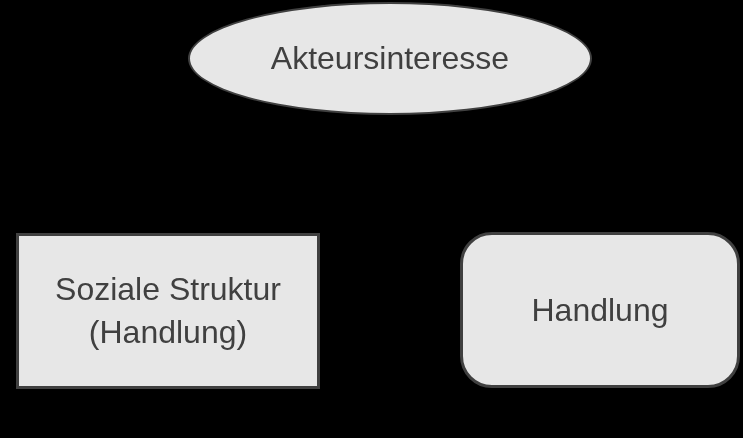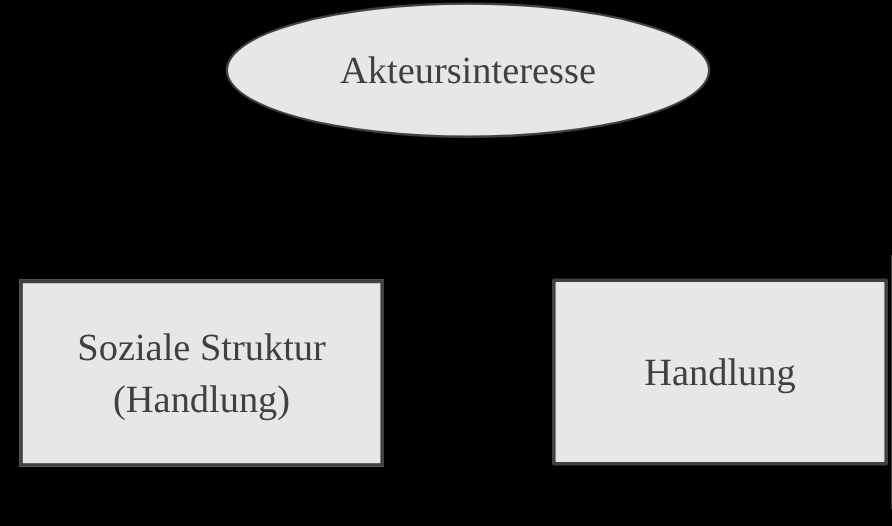--- a/index.html
+++ b/index.html
@@ -5,21 +5,21 @@
   html, body {
     margin: 0;
     padding: 0;
   }
   .canvas {
     position: relative;
     width: 743px;
     height: 438px;
     background: var(--bg, #000000);
     overflow: hidden;
-    font-family: Liberation Serif, serif;
+    font-family: Liberation Sans, sans-serif;
   }
   .node {
     position: absolute;
     box-sizing: border-box;
     background: var(--shape-fill, #e7e7e7);
     border: 3px solid var(--shape-border, #404040);
     display: flex;
     align-items: center;
     justify-content: center;
     text-align: center;
@@ -40,21 +40,21 @@
     top: 233px;
     width: 304px;
     height: 156px;
     border-radius: 0;
   }
   .node-rounded {
     left: 460px;
     top: 232px;
     width: 280px;
     height: 156px;
-    border-radius: 2px;
+    border-radius: 32px;
   }
   .label {
     display: block;
   }
 </style>
 </head>
 <body>
 
 <div class="canvas">
 

